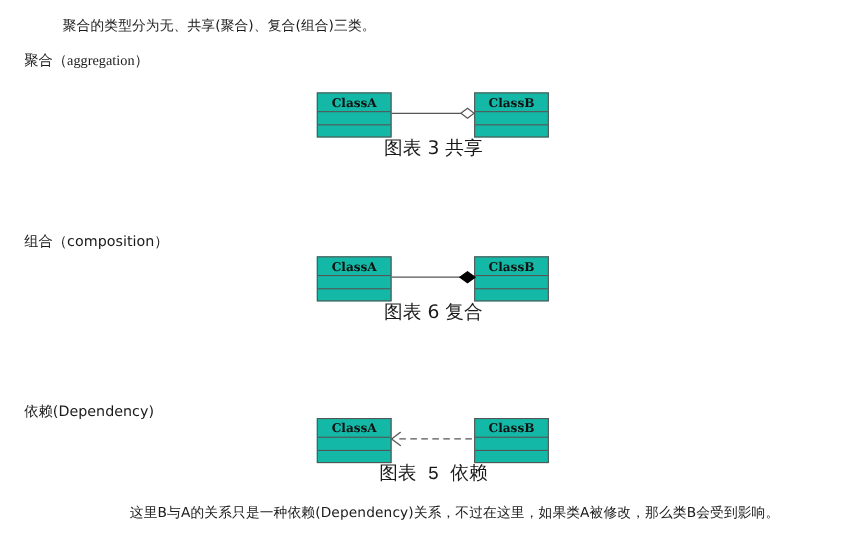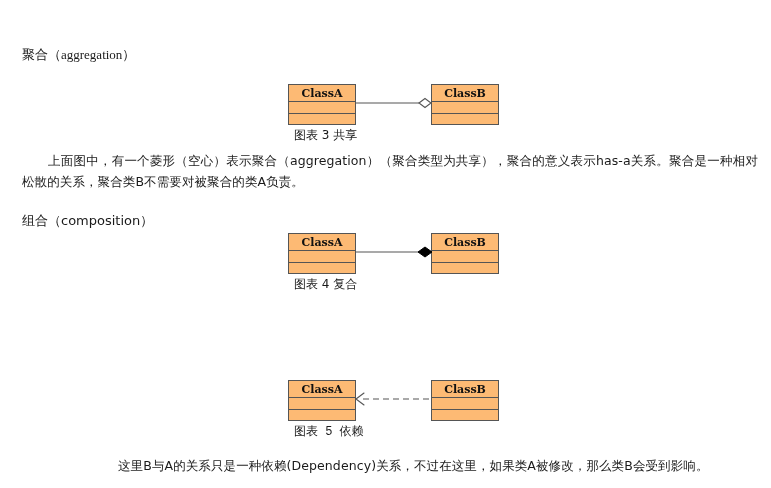--- a/index.html
+++ b/index.html
@@ -32,34 +32,35 @@
   }
   .heading {
     position: absolute;
     font-size: 13px;
     line-height: 18px;
     color: #1a1a1a;
     white-space: nowrap;
   }
   .caption {
     position: absolute;
-    font-size: 12px;
+    font-size: 17px;
     line-height: 14px;
     color: #1a1a1a;
     white-space: nowrap;
+    text-align: center;
   }
   
   .diagram {
     position: absolute;
   }
   .uml-box {
     position: absolute;
     box-sizing: border-box;
     border: 1px solid #555555;
-    background: #fdba74;
+    background: #14b8a6;
   }
   .uml-name {
     height: 17px;
     line-height: 17px;
     text-align: center;
     font-family: "DejaVu Serif", "Liberation Serif", serif;
     font-size: 11px;
     font-weight: bold;
     color: #111111;
     border-bottom: 1px solid #555555;
@@ -77,20 +78,21 @@
   .connector {
     position: absolute;
     overflow: visible;
   }
 </style>
 </head>
 <body>
 
 <div class="page">
 
+  <div class="para" style="left:57px; top:12px; width:700px;">聚合的类型分为无、共享(聚合)、复合(组合)三类。</div>
 
   <div class="heading" style="left:22px; top:46px;font-family:Liberation Serif, serif;">聚合（aggregation）</div>
 
   <div class="diagram" style="left:288px; top:84px; width:212px; height:40px;">
 
     <div class="uml-box" style="left:0px; top:0px; width:68px; height:41px;">
       <div class="uml-name">ClassA</div>
       <div class="uml-attrs"></div>
       <div class="uml-ops"></div>
     </div>
@@ -102,21 +104,20 @@
     </div>
 
     <svg class="connector" style="left:0px; top:0px;" width="212" height="41" viewBox="0 0 212 41">
       <line x1="68" y1="19" x2="131" y2="19" stroke="#555555" stroke-width="1.2"></line>
       <polygon points="131,19 137,14.5 143,19 137,23.5" fill="#ffffff" stroke="#555555" stroke-width="1.1"></polygon>
     </svg>
   </div>
 
   <div class="caption" style="left:294px; top:128px; width:200px;">图表 3 共享</div>
 
-  <div class="para" style="left:22px; top:150px; width:736px; text-indent:26px;">上面图中，有一个菱形（空心）表示聚合（aggregation）（聚合类型为共享），聚合的意义表示has-a关系。聚合是一种相对松散的关系，聚合类B不需要对被聚合的类A负责。</div>
 
   <div class="heading" style="left:22px; top:212px;">组合（composition）</div>
 
   <div class="diagram" style="left:288px; top:233px; width:212px; height:41px;">
     <div class="uml-box" style="left:0px; top:0px; width:68px; height:41px;">
       <div class="uml-name">ClassA</div>
       <div class="uml-attrs"></div>
       <div class="uml-ops"></div>
     </div>
     <div class="uml-box" style="left:143px; top:0px; width:68px; height:41px;">
@@ -124,23 +125,24 @@
       <div class="uml-attrs"></div>
       <div class="uml-ops"></div>
     </div>
     <svg class="connector" style="left:0px; top:0px;" width="212" height="41" viewBox="0 0 212 41">
       <line x1="68" y1="19" x2="131" y2="19" stroke="#555555" stroke-width="1.2"></line>
       <polygon points="131,19 137,14" fill="none"></polygon>
       <polygon points="130,19 137,14 144,19 137,24" fill="#000000" stroke="#000000" stroke-width="1"></polygon>
     </svg>
   </div>
 
-  <div class="caption" style="left:294px; top:277px; width:200px;">图表 4 复合</div>
+  <div class="caption" style="left:294px; top:277px; width:200px;">图表 6 复合</div>
 
 
+  <div class="heading" style="left:22px; top:366px;">依赖(Dependency)</div>
 
   <div class="diagram" style="left:288px; top:380px; width:212px; height:41px;">
     <div class="uml-box" style="left:0px; top:0px; width:68px; height:41px;">
       <div class="uml-name">ClassA</div>
       <div class="uml-attrs"></div>
       <div class="uml-ops"></div>
     </div>
     <div class="uml-box" style="left:143px; top:0px; width:68px; height:41px;">
       <div class="uml-name">ClassB</div>
       <div class="uml-attrs"></div>

